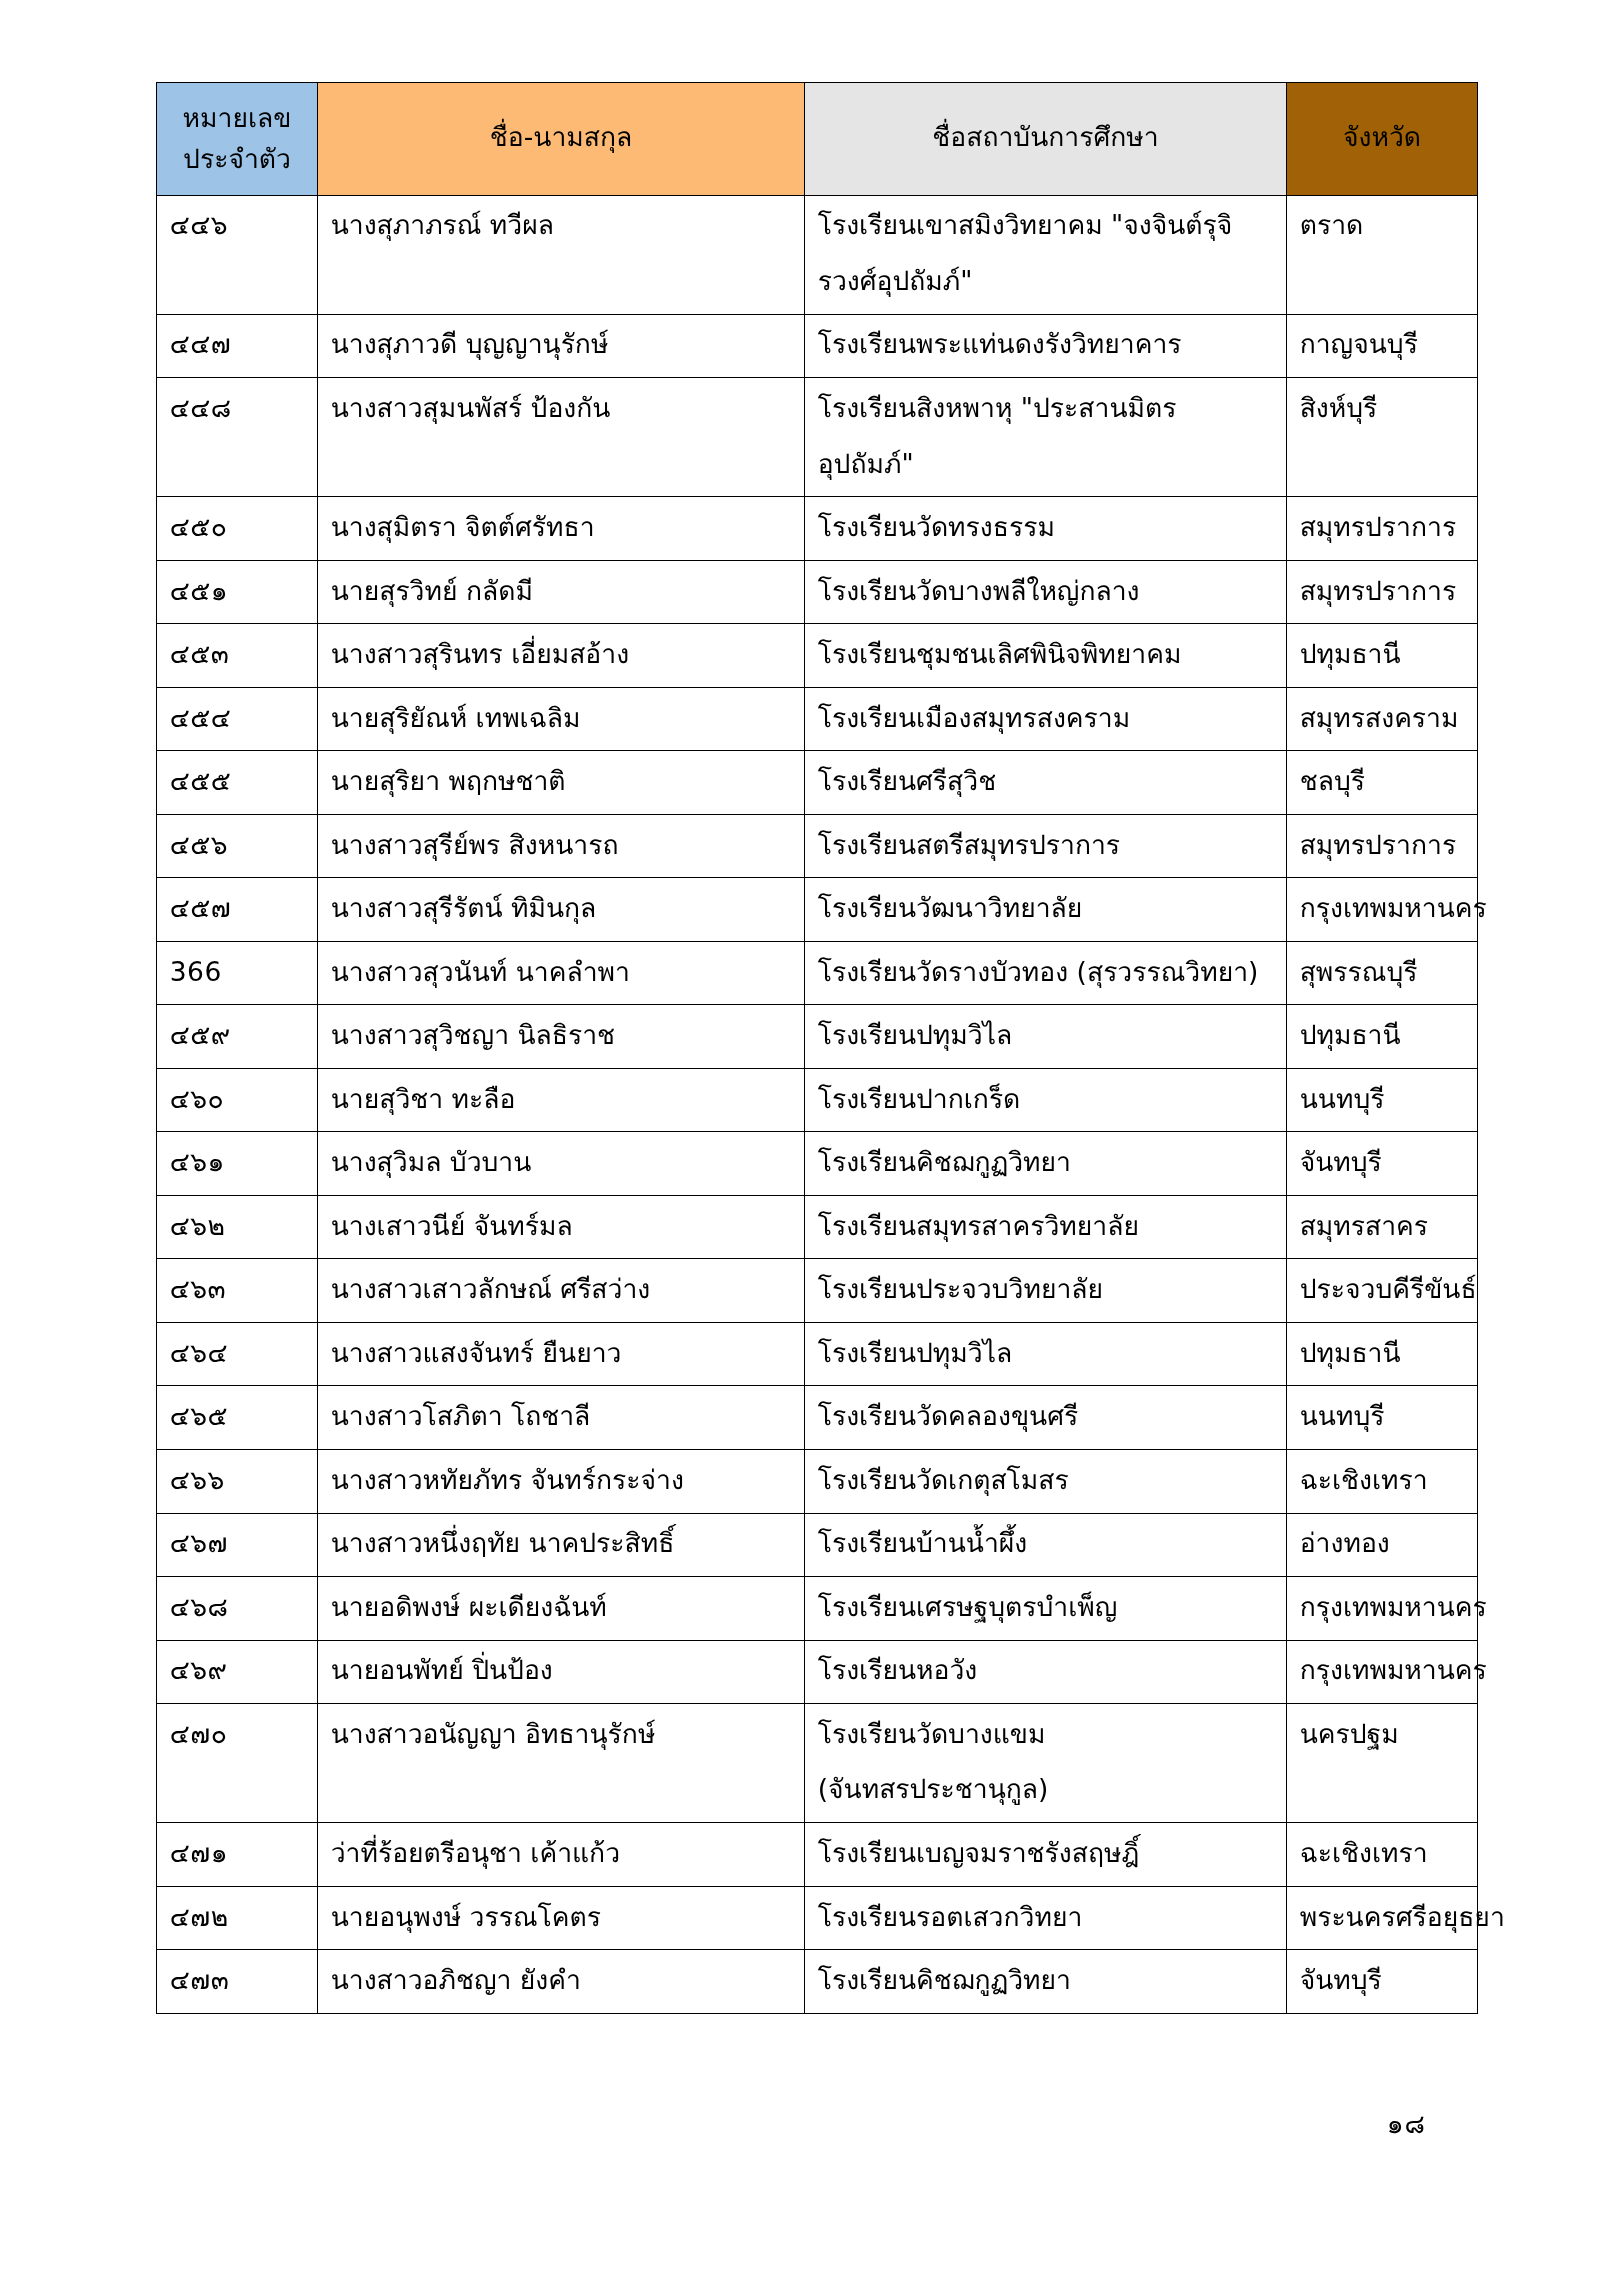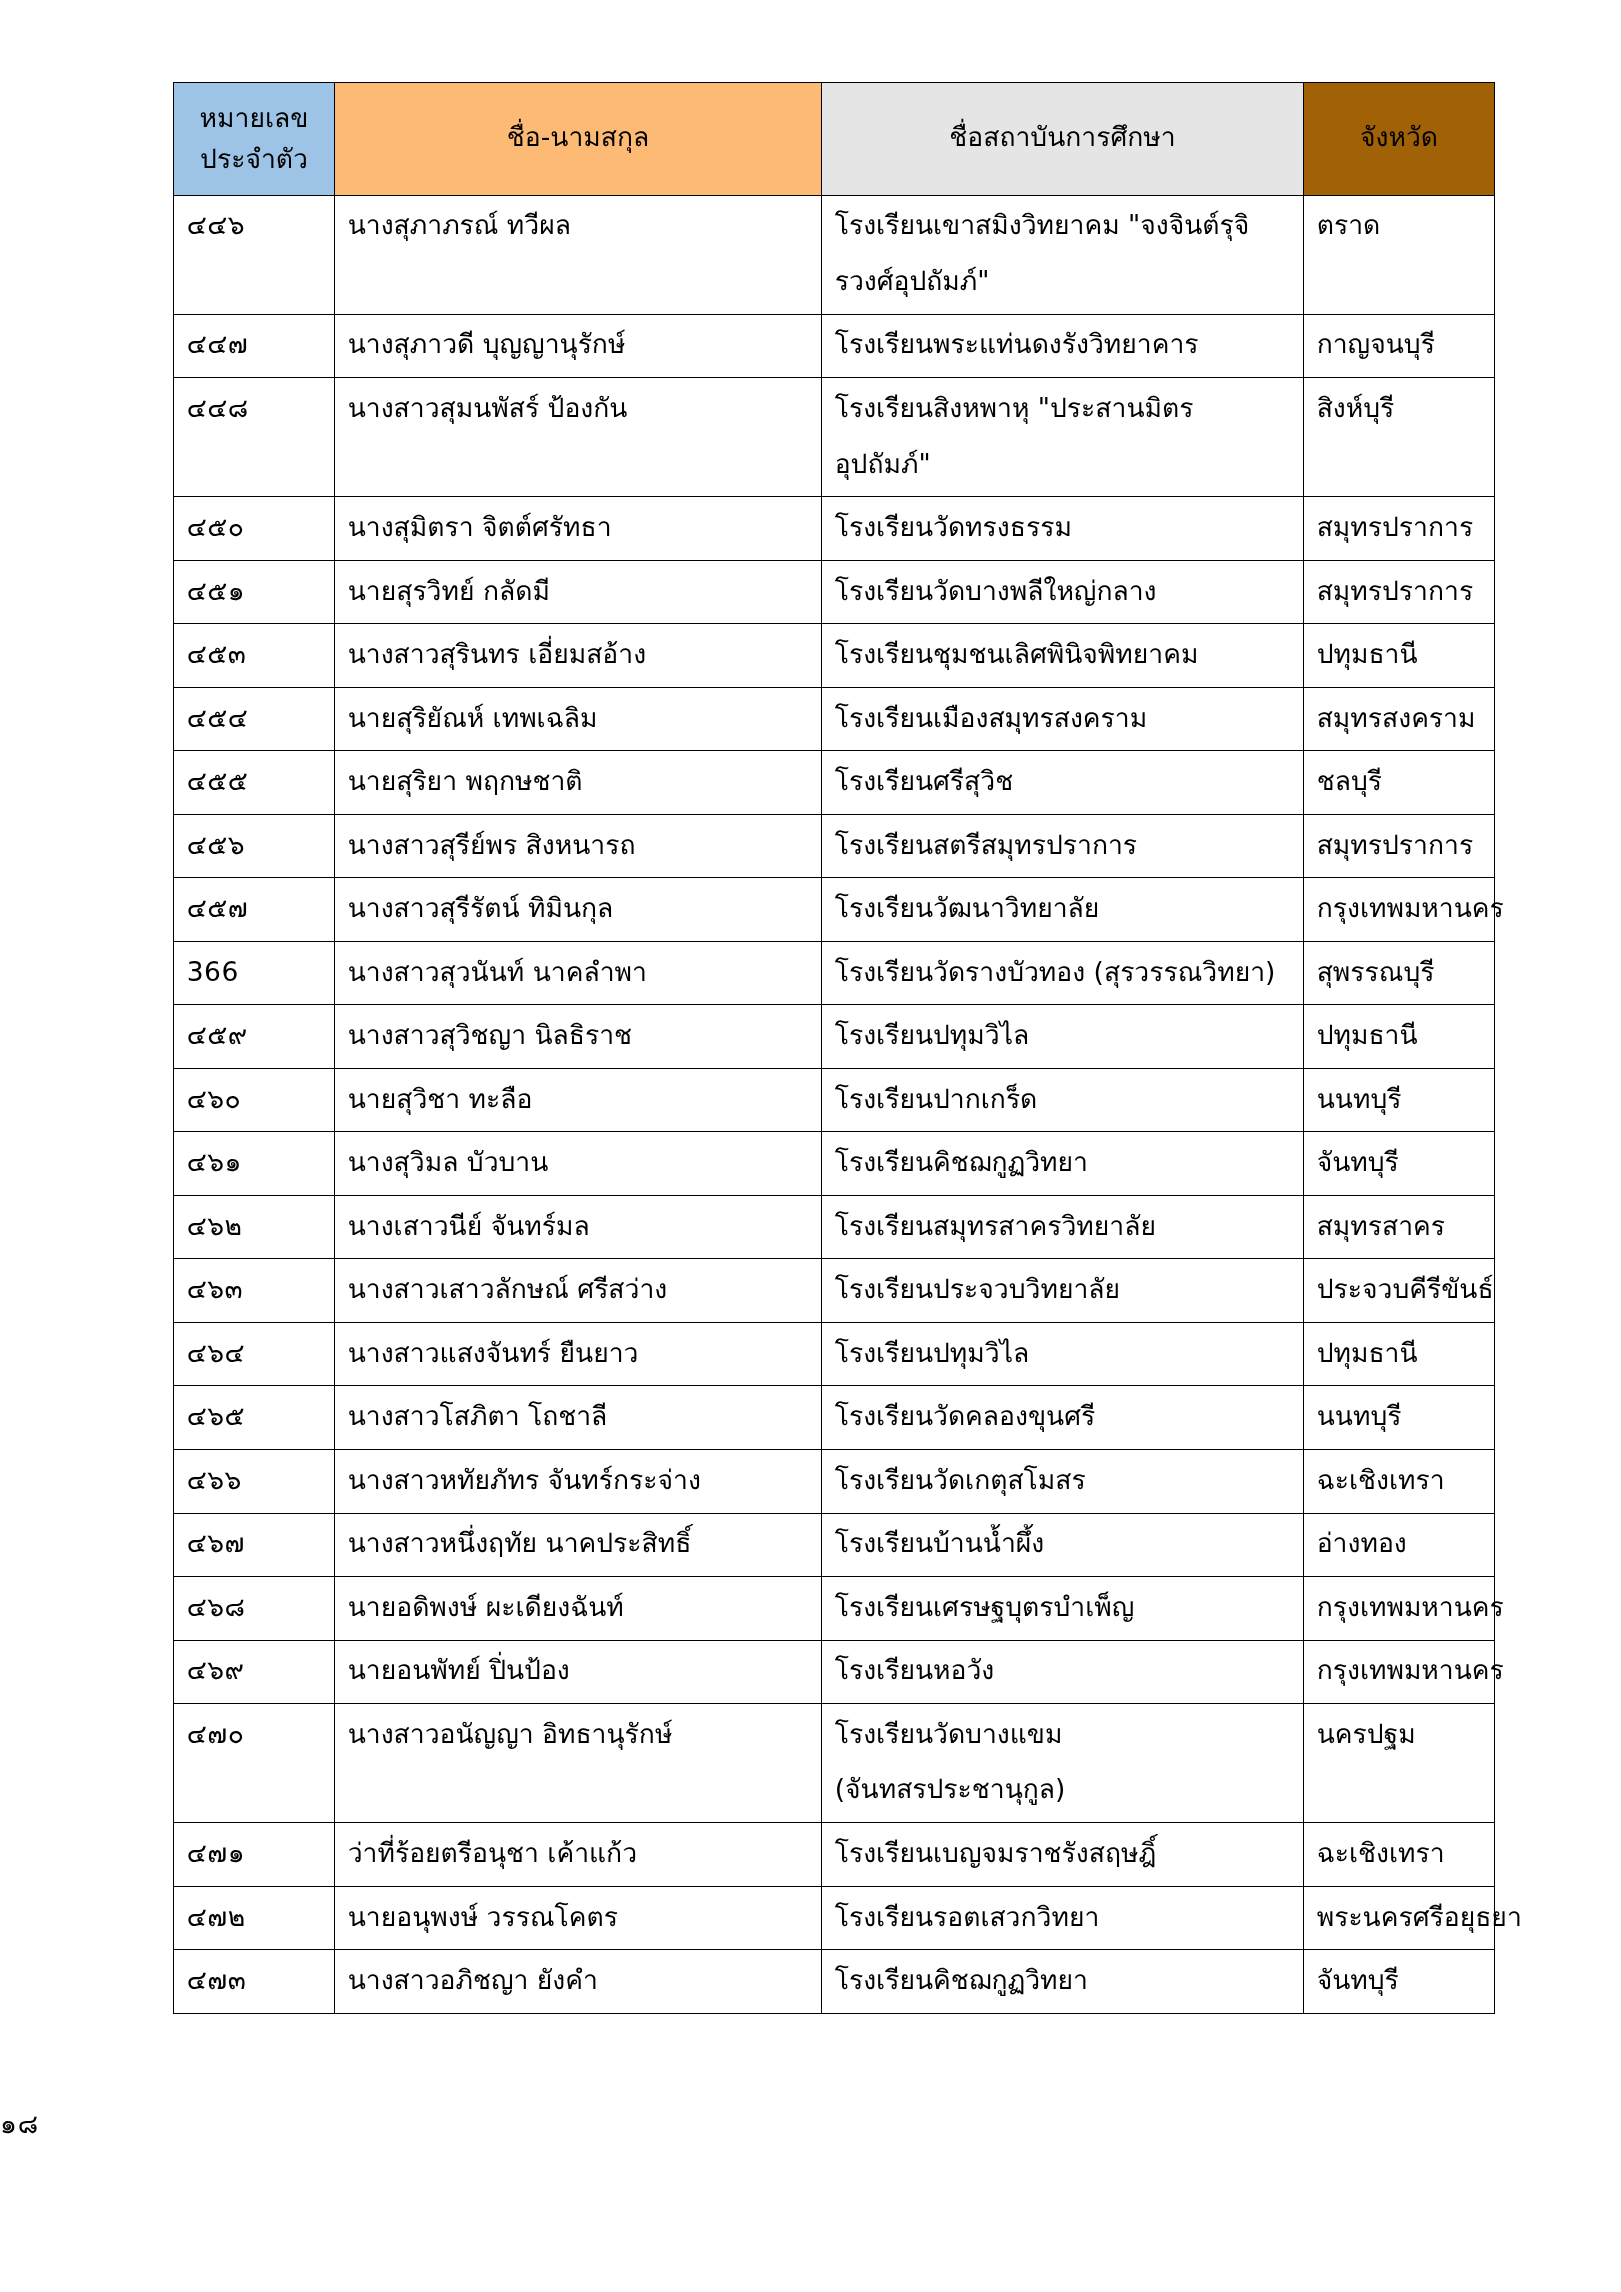--- a/index.html
+++ b/index.html
@@ -17,21 +17,21 @@
   }
   .page {
     position: absolute;
     top: 0; left: 0;
     width: 1621px;
     height: 2293px;
     box-sizing: border-box;
   }
   .table-wrap {
     position: absolute;
-    left: 173px;
+    left: 156px;
     top: 82px;
     width: 1321px;
   }
   table.roster {
     border-collapse: collapse;
     width: 1321px;
     table-layout: fixed;
   }
   table.roster col.c-id    { width: 161px; }
   table.roster col.c-name  { width: 487px; }
@@ -68,21 +68,21 @@
   }
   td.cell-inst .line2 { display: block; margin-top: 12.7px; }
 
   .rowpad-2 td { padding-bottom: 61px; }
 
   .page-number {
     position: absolute;
     left: 0;
     top: 2103px;
     width: 1426px;
-    text-align: left;
+    text-align: right;
     font-size: 26.5px;
     letter-spacing: 1px;
   }
 </style>
 </head>
 <body>
 
 <div class="page">
 
   <div class="table-wrap">

